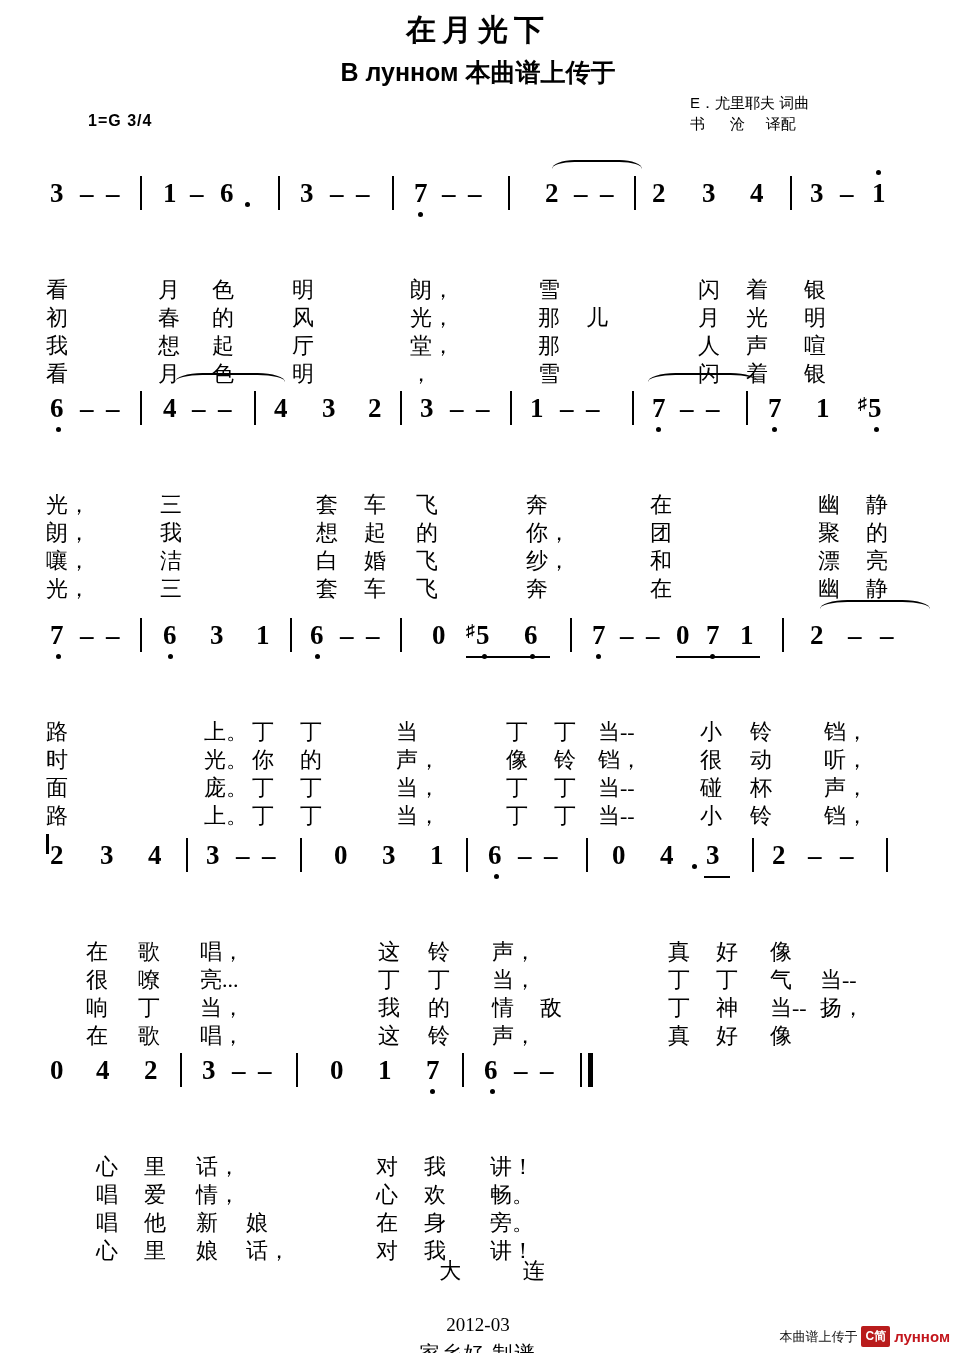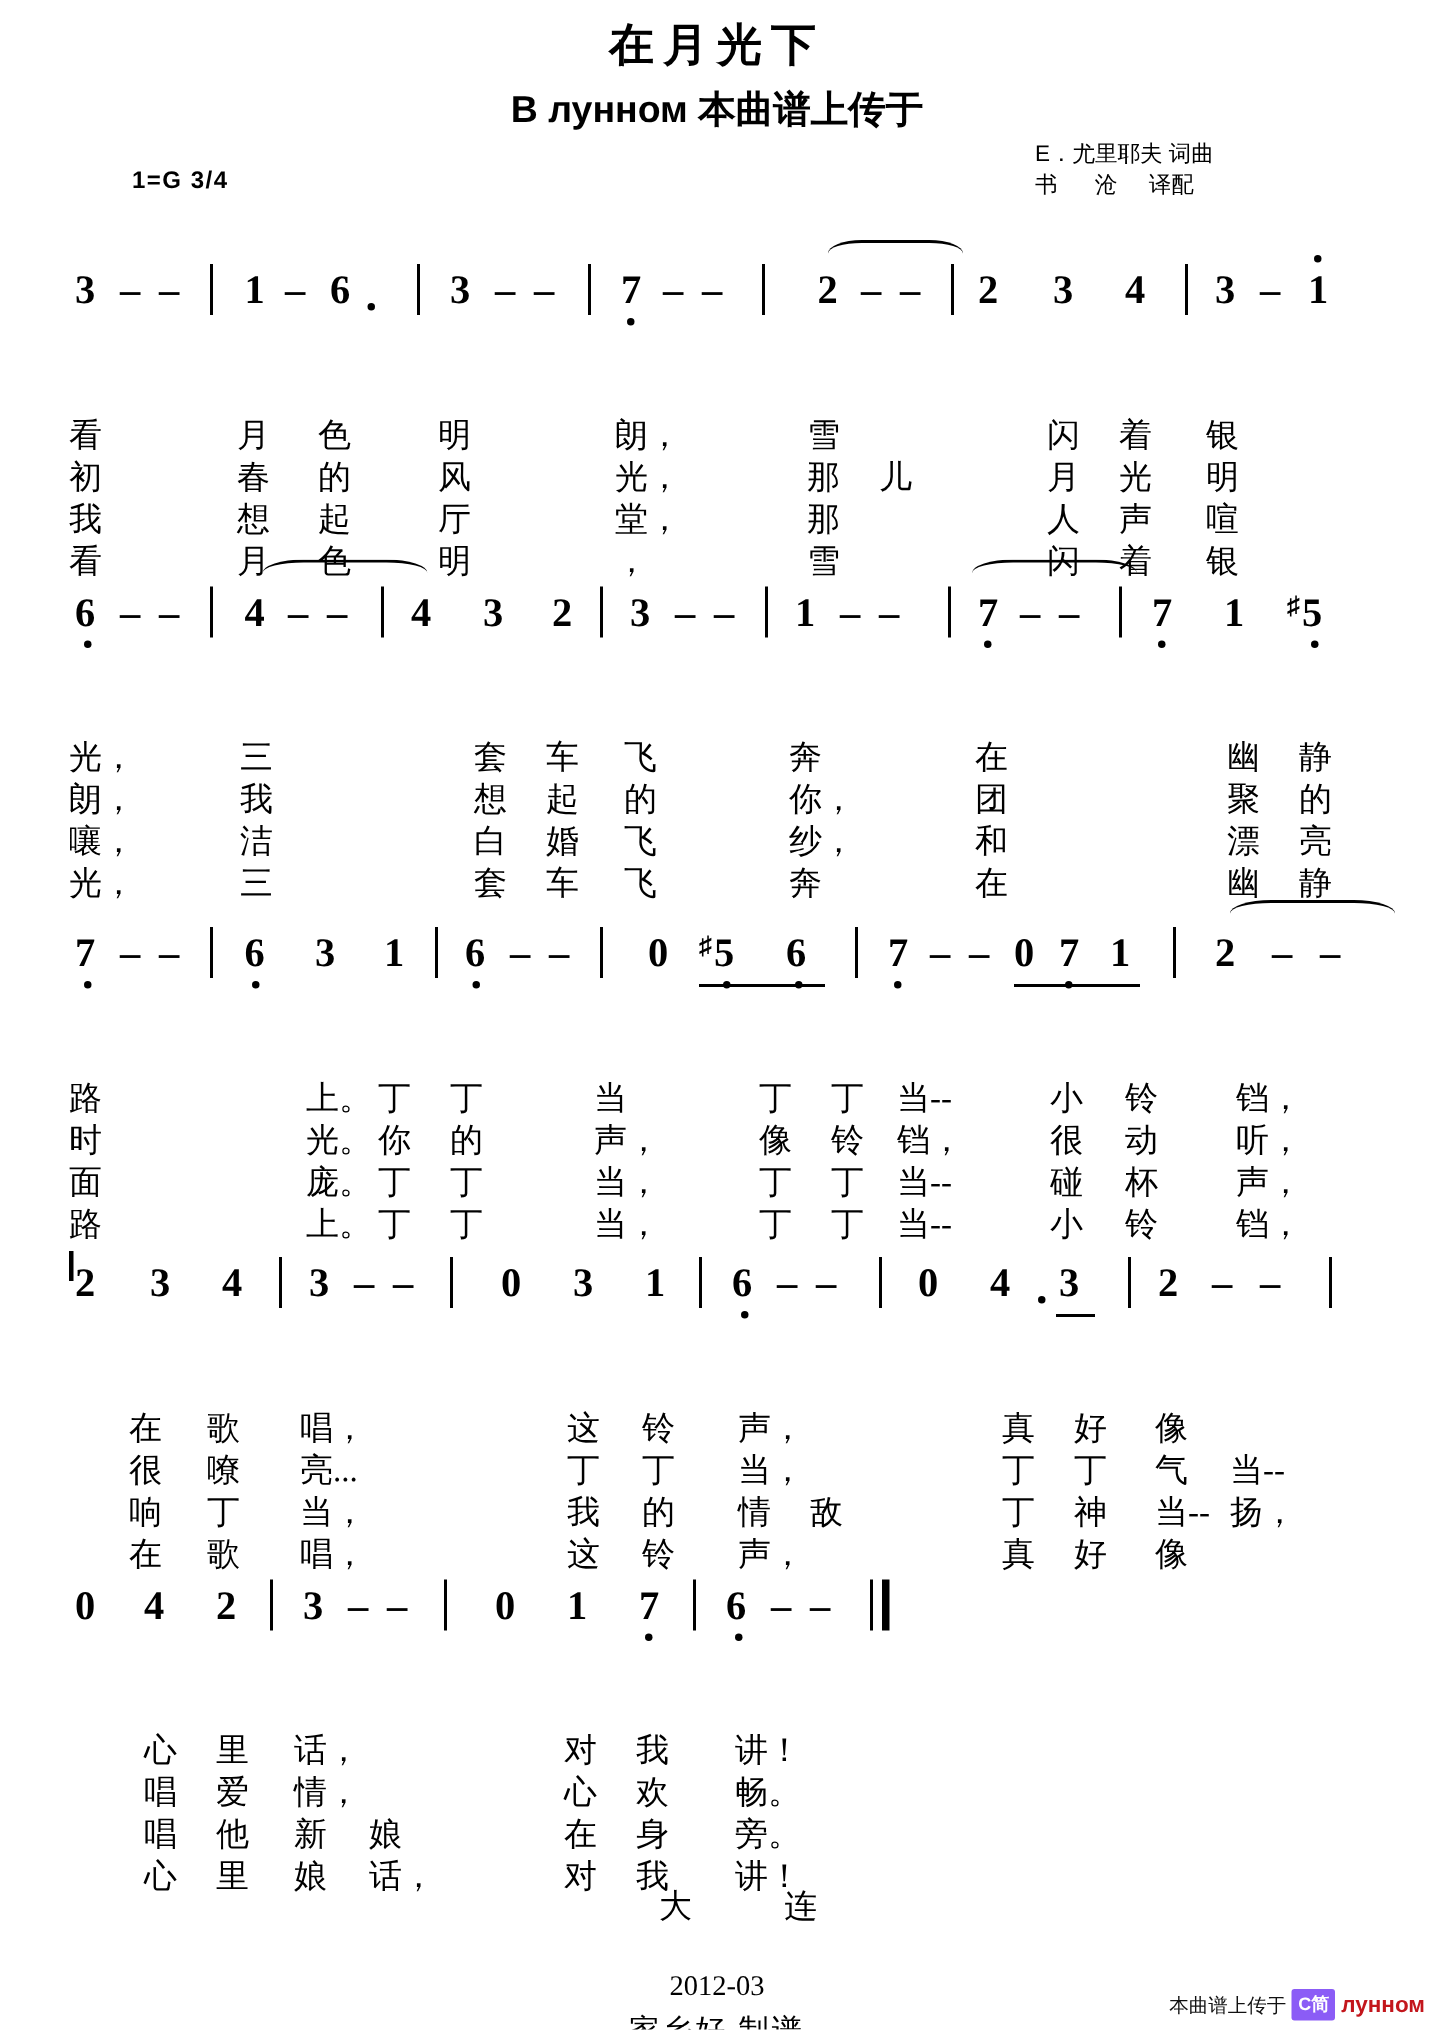--- a/index.html
+++ b/index.html
@@ -40,21 +40,21 @@
 
   
   .footer{position:absolute;left:0;width:956px;text-align:center;}
   .f1{top:1256px;font-size:22px;letter-spacing:28px;padding-left:28px;}
   .f2{top:1286px;font-size:23px;}
   .f3{top:1314px;font-family:"Liberation Serif",serif;font-size:19px;}
   .f4{top:1340px;font-size:20px;letter-spacing:2px;}
 
   .credit-box{position:absolute;right:6px;bottom:6px;display:flex;align-items:center;
               font-size:13px;font-family:"Liberation Sans",sans-serif;color:#111;}
-  .credit-box .logo{display:inline-block;background:#8b5cf6;color:#fff;font-size:12px;
+  .credit-box .logo{display:inline-block;background:#b91c1c;color:#fff;font-size:12px;
                     padding:2px 4px;margin:0 4px;border-radius:2px;font-weight:bold;}
   .credit-box .site{color:#c3161c;font-weight:bold;font-size:15px;}
 </style>
 </head>
 <body>
 
 <div class="sheet">
 
   <div class="title-cn">在月光下</div>
   <div class="title-ru">В лунном 本曲谱上传于</div>

